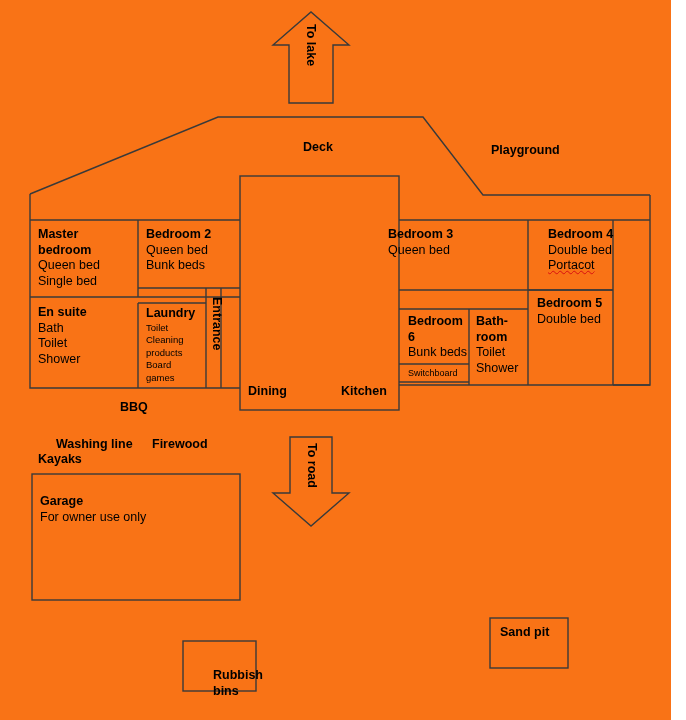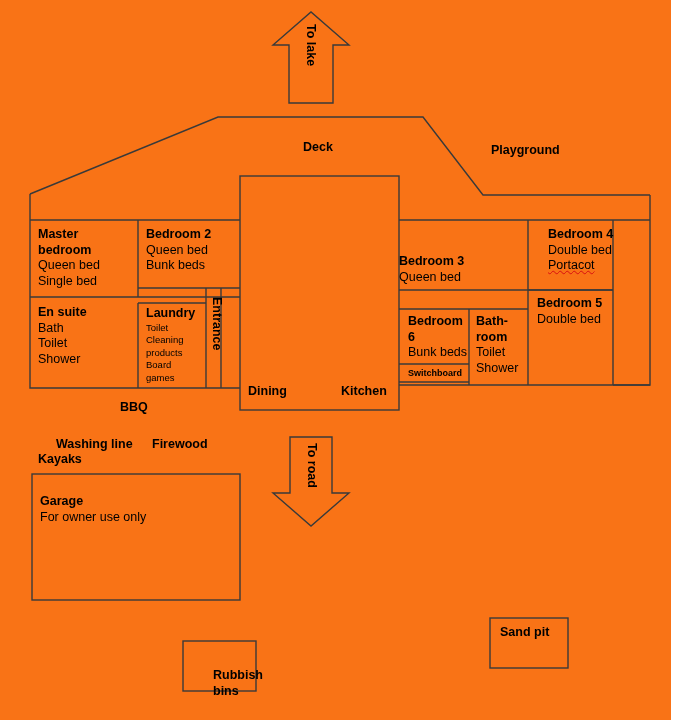--- a/index.html
+++ b/index.html
@@ -45,21 +45,21 @@
   }
   .room .title {
     font-weight: bold;
   }
   .small {
     font-size: 9.5px;
     line-height: 12.5px;
   }
   .tiny-bold {
     font-size: 9px;
-    font-weight: bold;
+    font-weight: normal;
     line-height: 11px;
   }
   .vert {
     position: absolute;
     font-weight: bold;
     font-size: 12.5px;
     writing-mode: vertical-rl;
     text-orientation: mixed;
     letter-spacing: 0px;
   }
@@ -163,21 +163,21 @@
     <div class="small">Toilet</div>
     <div class="small">Cleaning</div>
     <div class="small">products</div>
     <div class="small">Board</div>
     <div class="small">games</div>
   </div>
 
   <div class="lbl bold" style="left:248px; top:384px;">Dining</div>
   <div class="lbl bold" style="left:341px; top:384px;">Kitchen</div>
 
-  <div class="room" style="left:399px; top:227px;margin-top:27px;">
+  <div class="room" style="left:388px; top:227px;">
     <div class="title">Bedroom 3</div>
     <div>Queen bed</div>
   </div>
 
   <div class="room" style="left:537px; top:227px;margin-left:11px;">
     <div class="title">Bedroom 4</div>
     <div>Double bed</div>
     <div class="spell">Portacot</div>
   </div>
 

